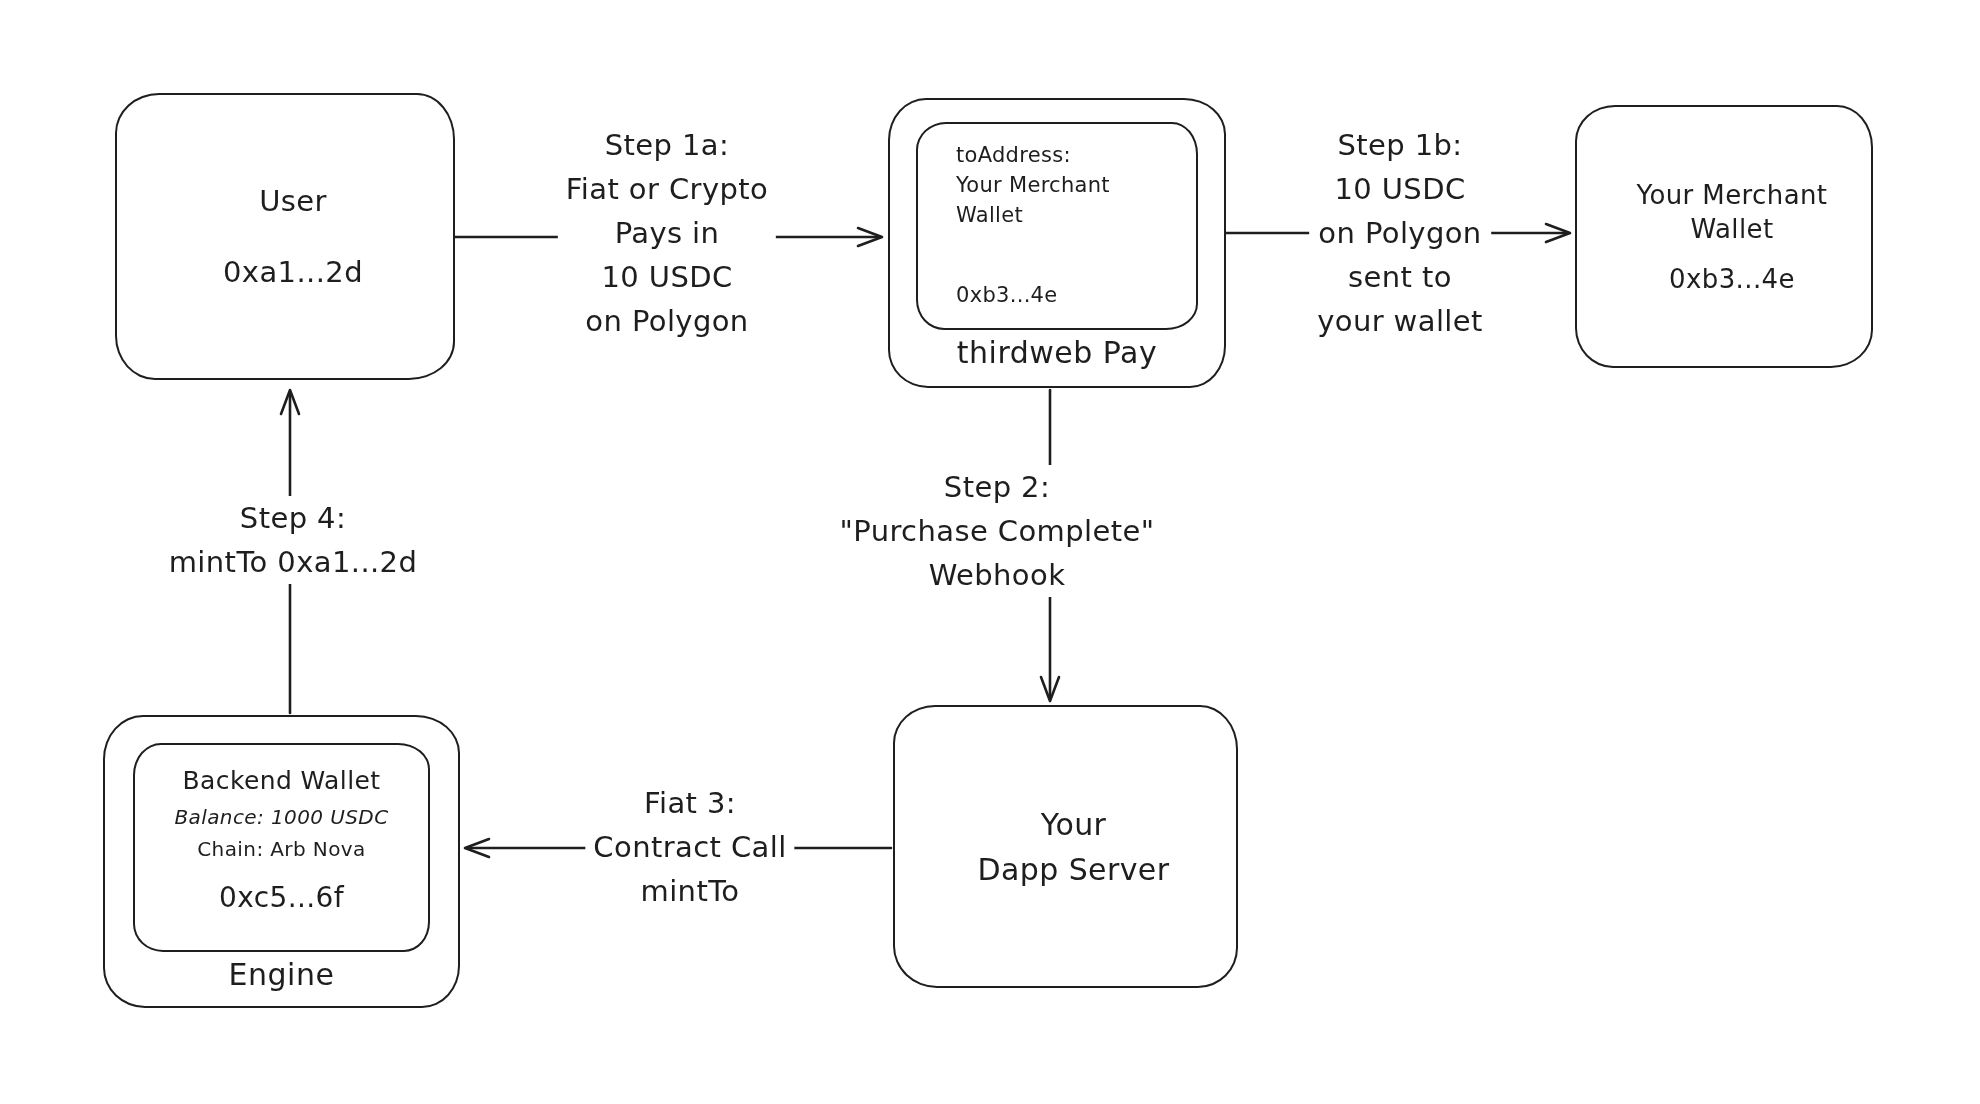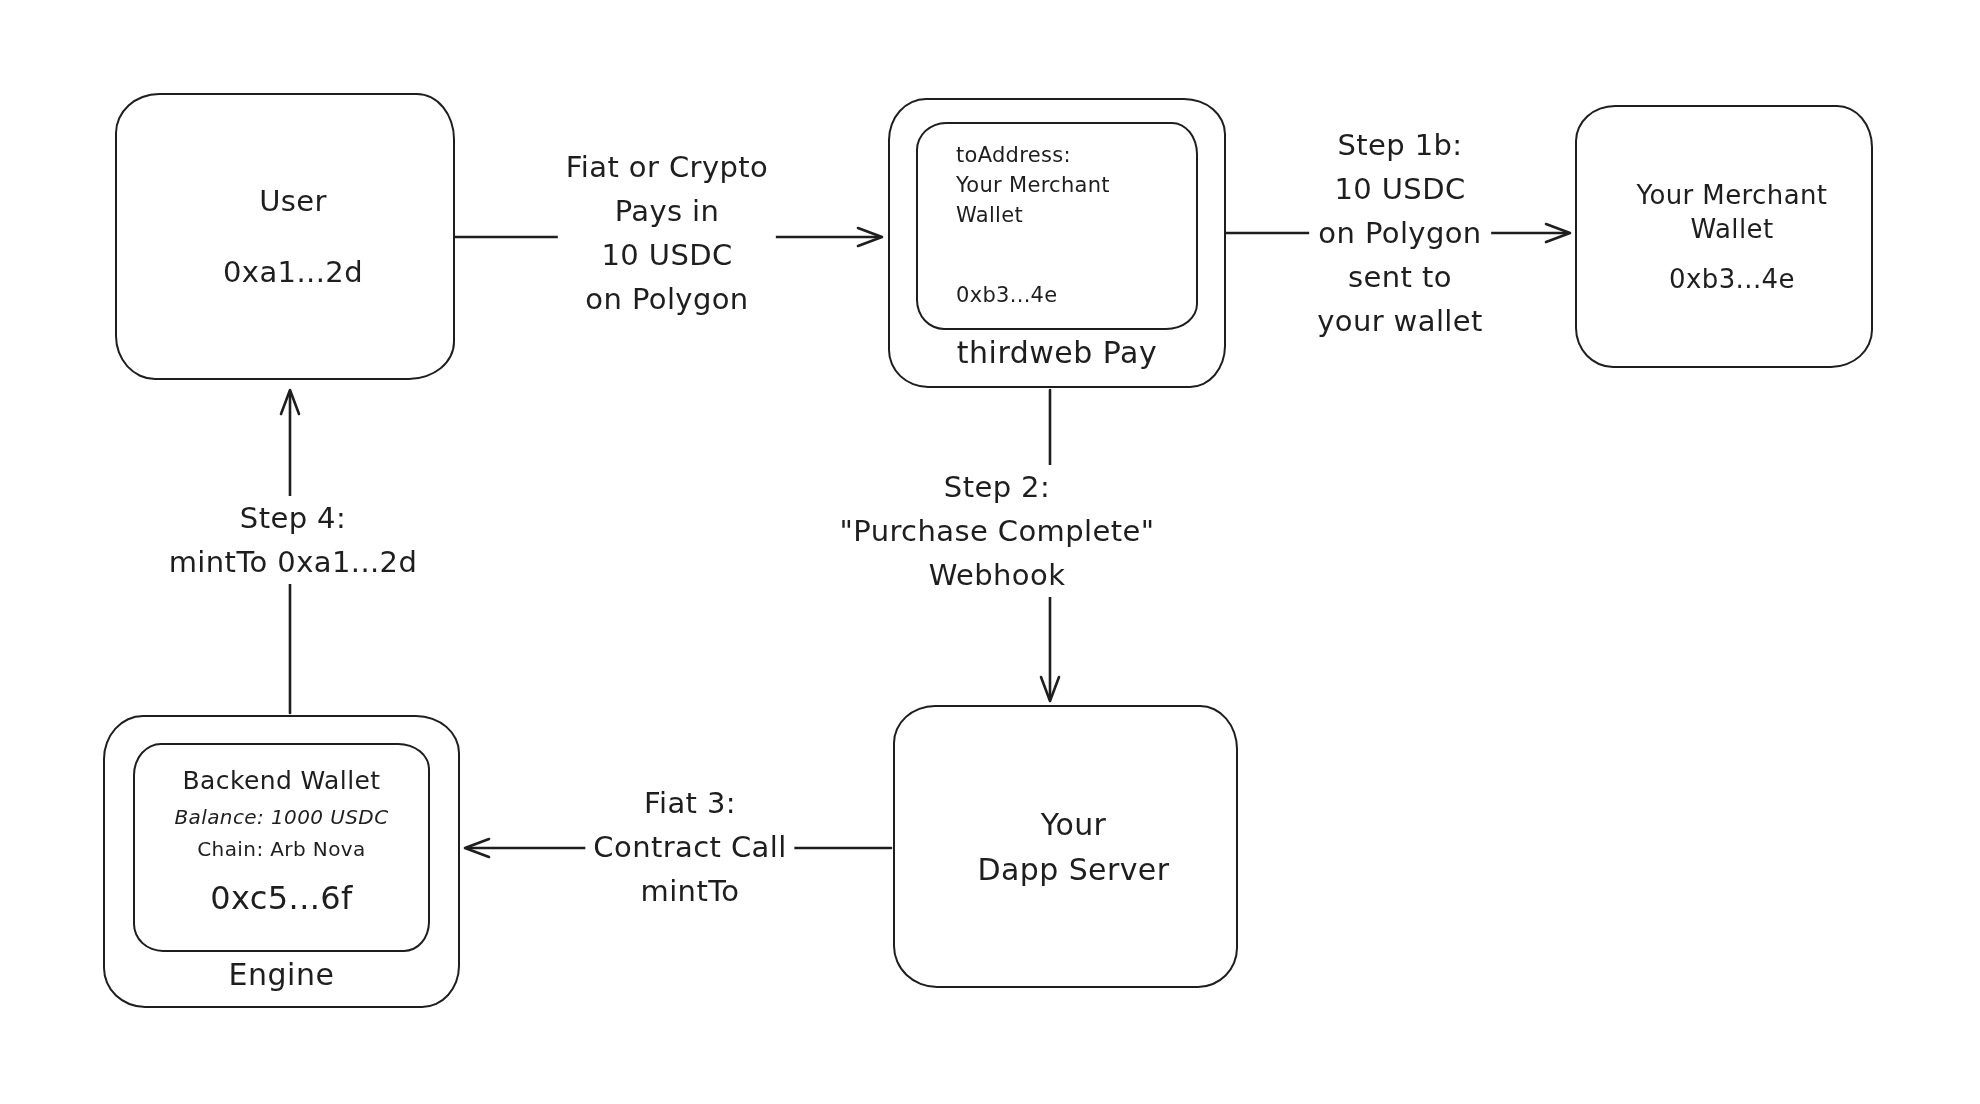--- a/index.html
+++ b/index.html
@@ -70,21 +70,21 @@
   .engine-card {
     flex:1 1 auto;
     border-radius:28px 32px 26px 30px / 32px 26px 30px 28px;
     display:flex; flex-direction:column;
     align-items:center; justify-content:center;
     padding:8px 0 28px;
   }
   .engine-title   { font-size:25px; line-height:40px; }
   .engine-balance { font-size:20px; line-height:32px;font-style:italic; }
   .engine-chain   { font-size:20px; line-height:32px; }
-  .engine-address { font-size:32px; line-height:34px; margin-top:16px; }
+  .engine-address { font-size:28px; line-height:34px; margin-top:16px; }
 
   .edge-label {
     position:absolute;
     transform:translate(-50%,-50%);
     background:var(--background,#ffffff);
     font-size:29px; line-height:44px;
     text-align:center; white-space:nowrap;
     padding:0 8px;
     letter-spacing:.4px;
   }
@@ -155,20 +155,21 @@
     <div class="inner-card engine-card">
       <div class="engine-title">Backend Wallet</div>
       <div class="engine-balance">Balance: 1000 USDC</div>
       <div class="engine-chain">Chain: Arb Nova</div>
       <div class="engine-address">0xc5...6f</div>
     </div>
     <div class="node-caption">Engine</div>
   </div>
 
   <div class="edge-label" style="left:667px; top:233px;">
+    <div>Step 1a:</div>
     <div>Fiat or Crypto</div>
     <div>Pays in</div>
     <div>10 USDC</div>
     <div>on Polygon</div>
   </div>
 
   <div class="edge-label" style="left:1400px; top:233px;">
     <div>Step 1b:</div>
     <div>10 USDC</div>
     <div>on Polygon</div>

